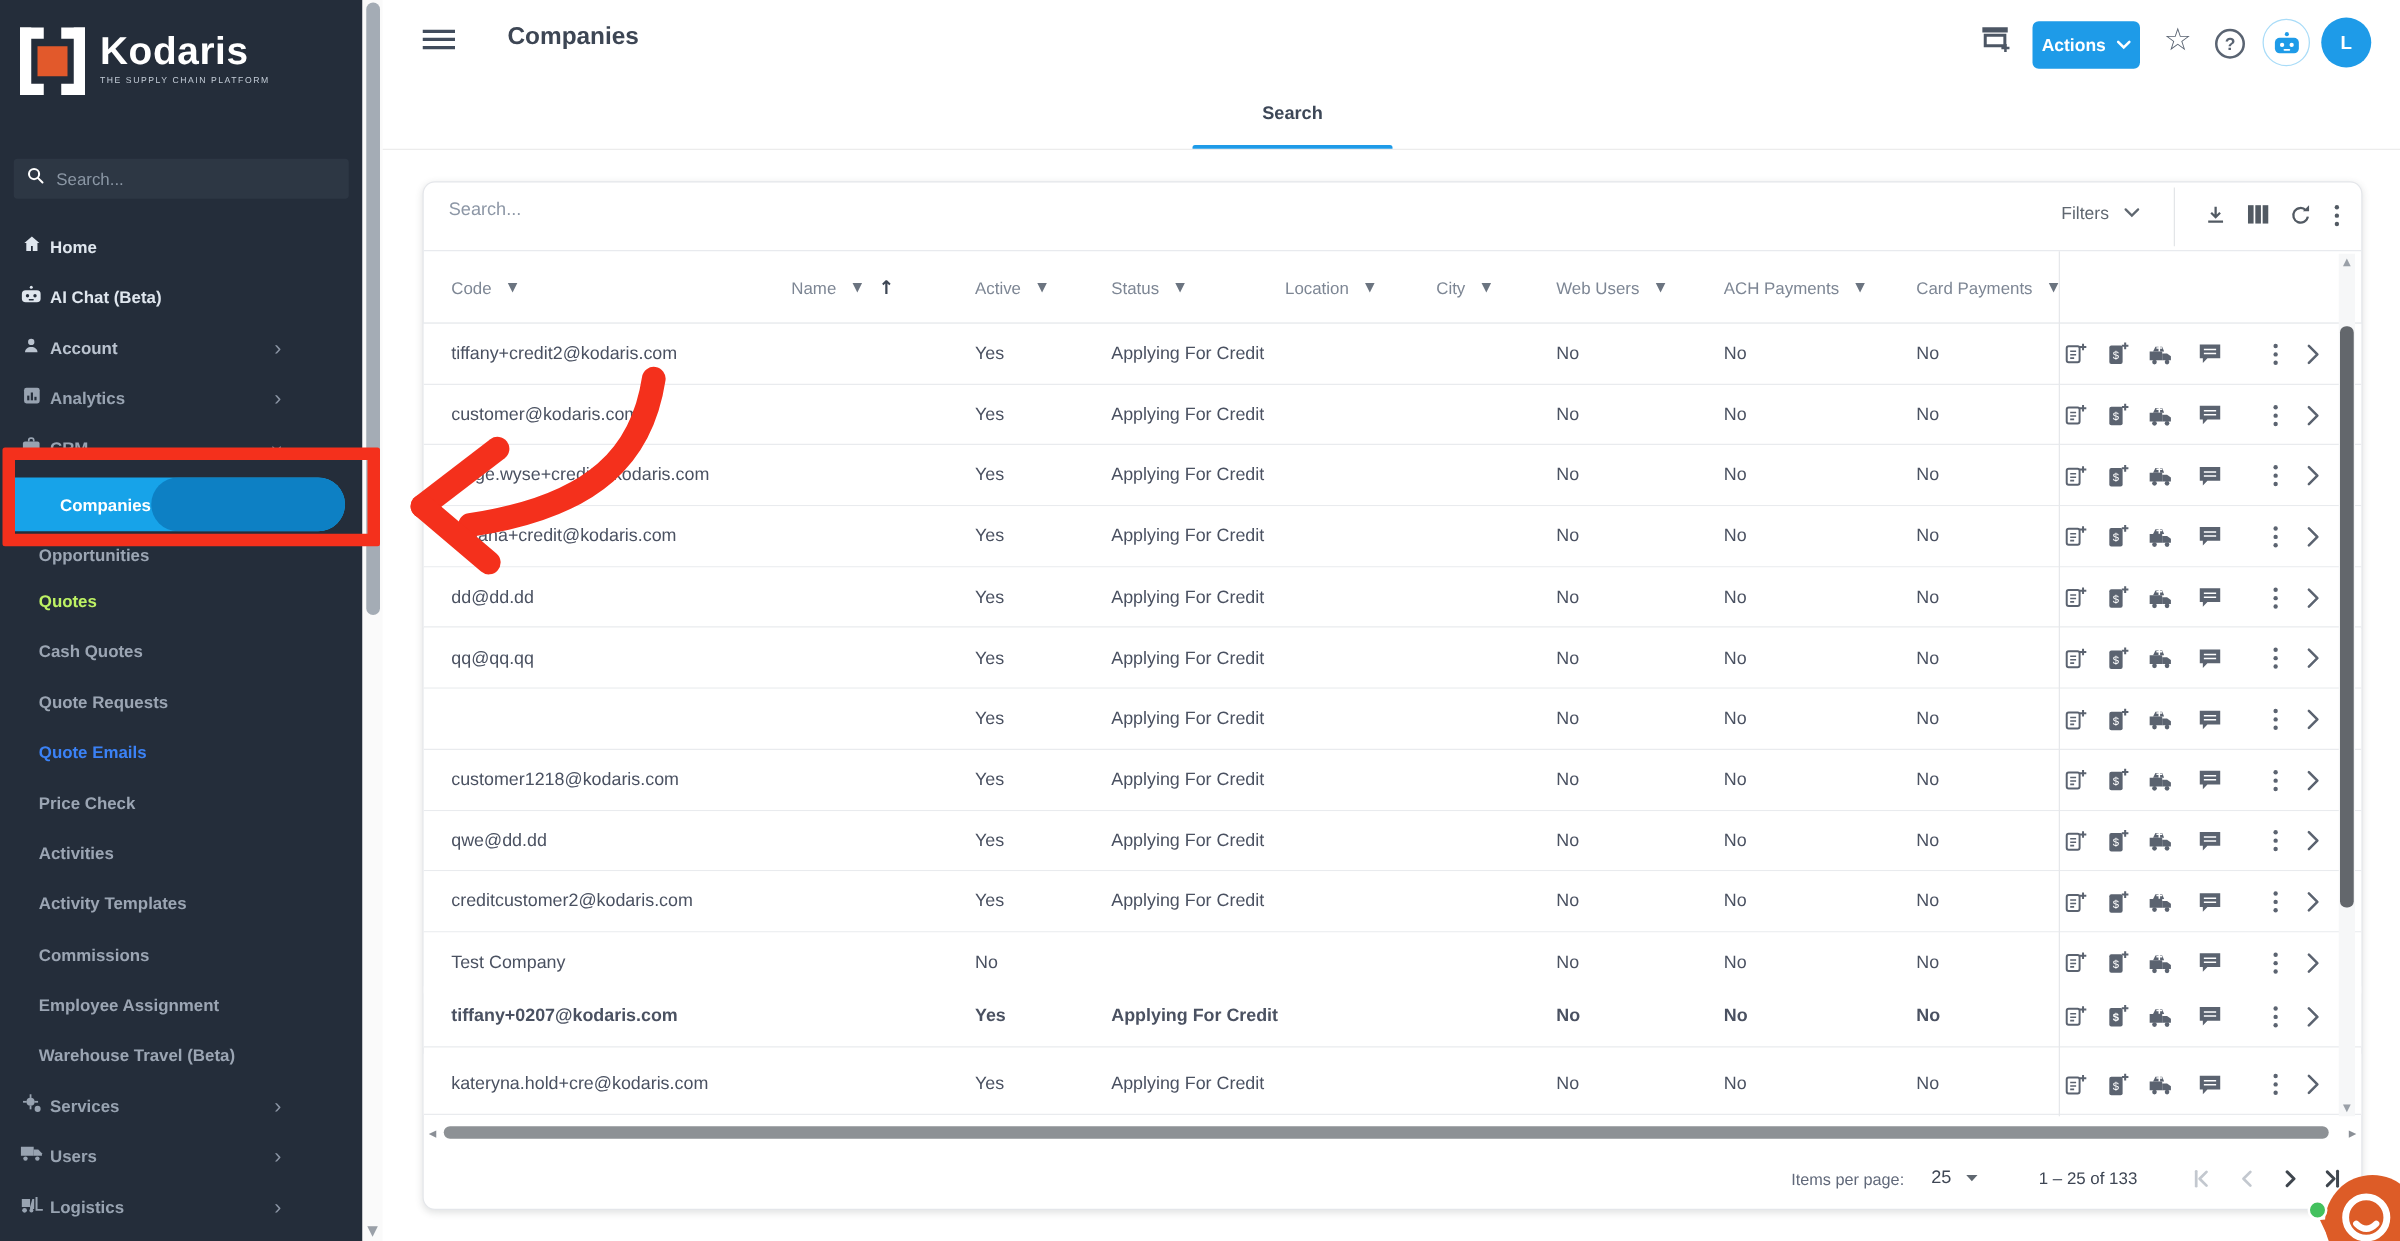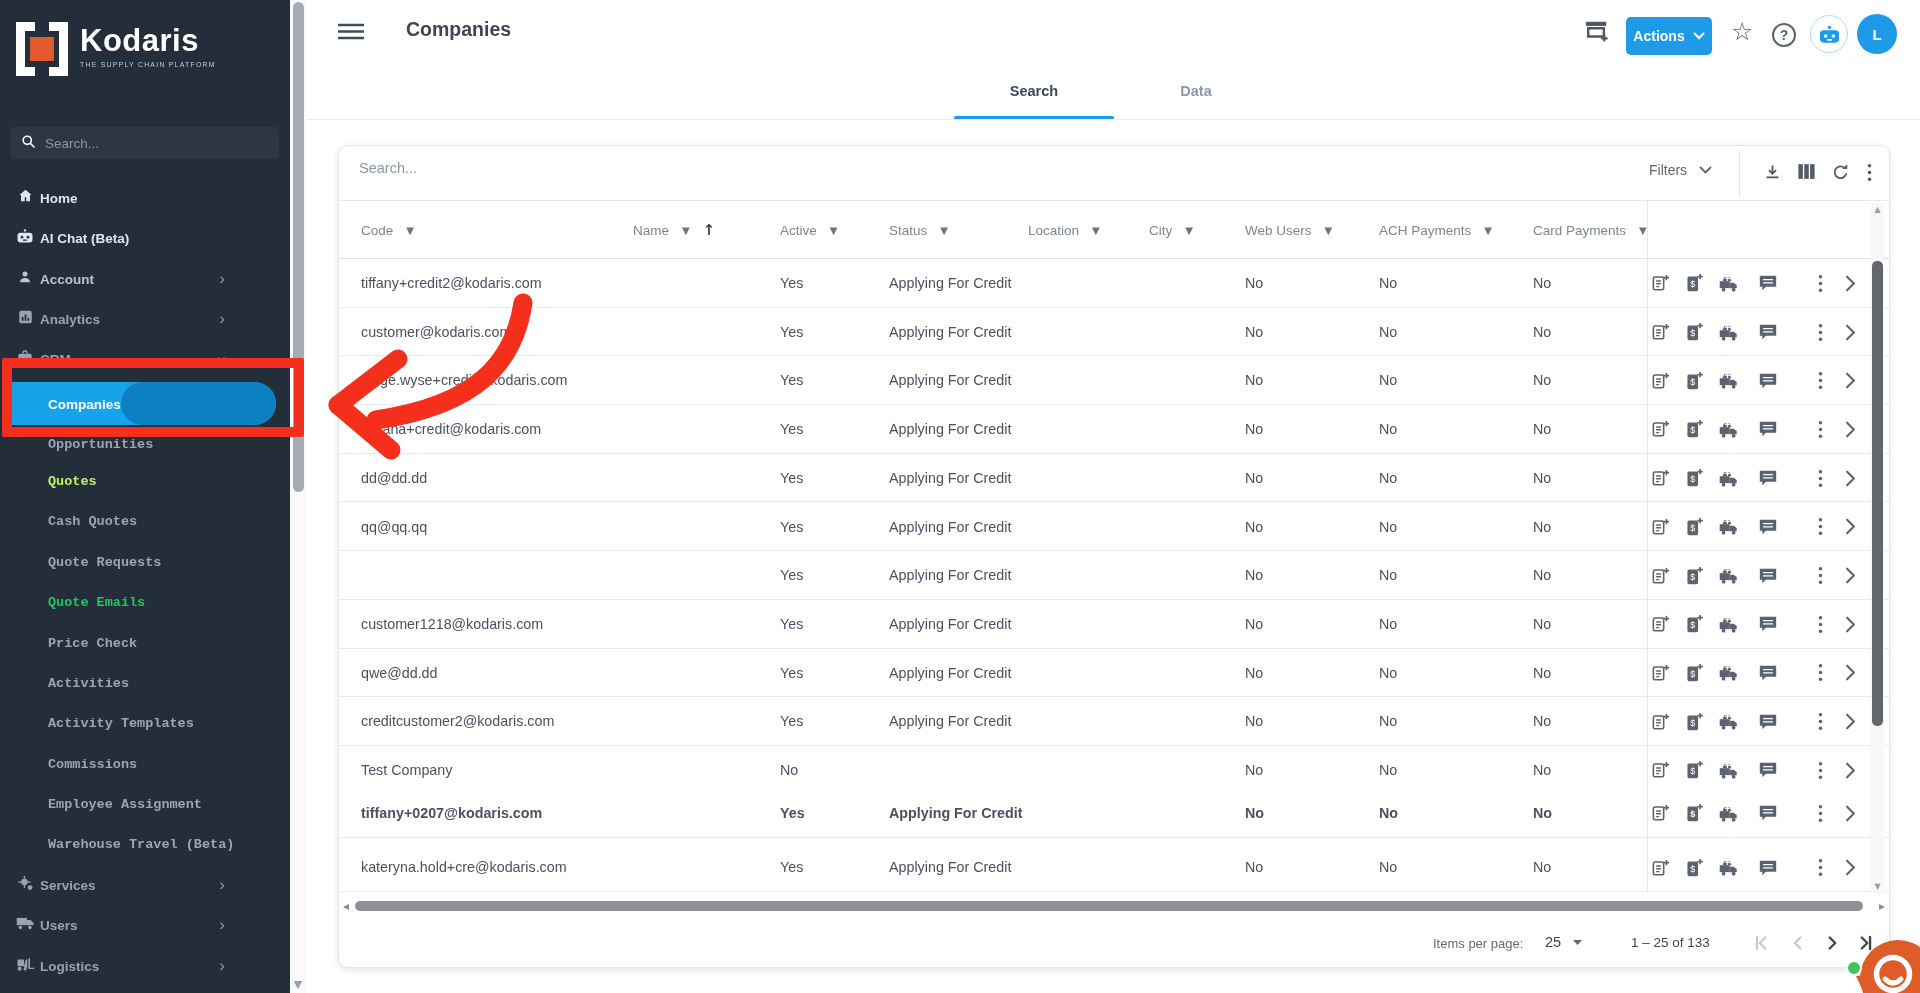--- a/index.html
+++ b/index.html
@@ -17,21 +17,21 @@
     border-right:9px solid #fff; border-top:9px solid #fff; border-bottom:9px solid #fff; }
   .logo-mark .osq { position:absolute; left:14px; top:15px; width:24px; height:24px; background:#e2592b; }
   .brand { color:#fff; font-size:31px; font-weight:700; letter-spacing:.5px; line-height:34px; margin-top:2px; }
   .tagline { color:#c4cdd8; font-size:6.9px; letter-spacing:1.25px; margin-top:3px; white-space:nowrap; }
   .sidesearch { position:absolute; left:11px; top:127px; width:268px; height:32px; background:#2d3temp; background:#2d3744; border-radius:3px; display:flex; align-items:center; padding:0 10px; gap:9px; }
   .ss-input { background:transparent; border:none; outline:none; color:#cfd7df; font-size:13.5px; width:200px; font-family:inherit; }
   .ss-input::placeholder { color:#8b97a5; }
   .nav-item { position:absolute; left:0; width:245px; height:40px; }
   .nav-icon { position:absolute; left:15px; top:50%; transform:translateY(-50%); width:20px; text-align:center; }
   .nav-label { position:absolute; left:40px; top:50%; transform:translateY(-50%); font-size:13.5px; font-weight:700; white-space:nowrap; }
-  .nav-label.sub { left:48px;font-family:Liberation Mono, monospace; }
+  .nav-label.sub { left:31px; }
   .nav-chev { position:absolute; right:20px; top:50%; transform:translateY(-50%); color:#8b95a4; font-size:17px; line-height:10px; }
   .nav-chev.down { transform:translateY(-50%) rotate(90deg); }
   .pill { position:absolute; left:8px; top:0; width:268px; height:43px; background:#17a3e9;
     border-radius:4px 22px 22px 4px; overflow:hidden; }
   .pill-dark { position:absolute; right:0; top:0; height:43px; width:155px; background:#0d80c4; border-radius:24px 22px 22px 24px; }
   .pill .lbl { position:absolute; left:40px; top:50%; transform:translateY(-50%); color:#fff; font-size:13.5px; font-weight:700; }
 
   
   .side-sb { position:absolute; left:290px; top:0; width:16px; height:993px; background:#fafafa; z-index:6; }
   .side-sb-thumb { position:absolute; left:2.5px; top:2px; width:11px; height:490px; background:#a4acb5; border-radius:6px; }
@@ -192,21 +192,21 @@
         <div class="nav-item" style="top: 461px;">
           <span class="nav-label sub" style="color:#bef264">Quotes</span>
         </div>
         <div class="nav-item" style="top: 501px;">
           <span class="nav-label sub" style="color:#9ba5b3">Cash Quotes</span>
         </div>
         <div class="nav-item" style="top: 542px;">
           <span class="nav-label sub" style="color:#9ba5b3">Quote Requests</span>
         </div>
         <div class="nav-item" style="top: 582px;">
-          <span class="nav-label sub" style="color:#22c55e">Quote Emails</span>
+          <span class="nav-label sub" style="color:#3b82f6">Quote Emails</span>
         </div>
         <div class="nav-item" style="top: 623px;">
           <span class="nav-label sub" style="color:#9ba5b3">Price Check</span>
         </div>
         <div class="nav-item" style="top: 663px;">
           <span class="nav-label sub" style="color:#9ba5b3">Activities</span>
         </div>
         <div class="nav-item" style="top: 703px;">
           <span class="nav-label sub" style="color:#9ba5b3">Activity Templates</span>
         </div>
@@ -289,23 +289,20 @@
           </svg>
       </span>
       <span class="avatar">L</span>
     </div>
 
     <div class="tabs">
       <div class="tab active tab-search">
         <span>Search</span>
         <i class="underline"></i>
       </div>
-      <div class="tab tab-data">
-        <span>Data</span>
-      </div>
     </div>
 
     <section class="card">
       <div class="toolbar">
         <input class="tb-search" placeholder="Search..." style="">
         <div class="filters">
           <span>Filters</span>
           <svg width="13" height="9">
               <path d="M1.5 1.5l5 5 5-5" stroke="#5f6770" stroke-width="1.8" fill="none" stroke-linecap="round"></path>
             </svg>

